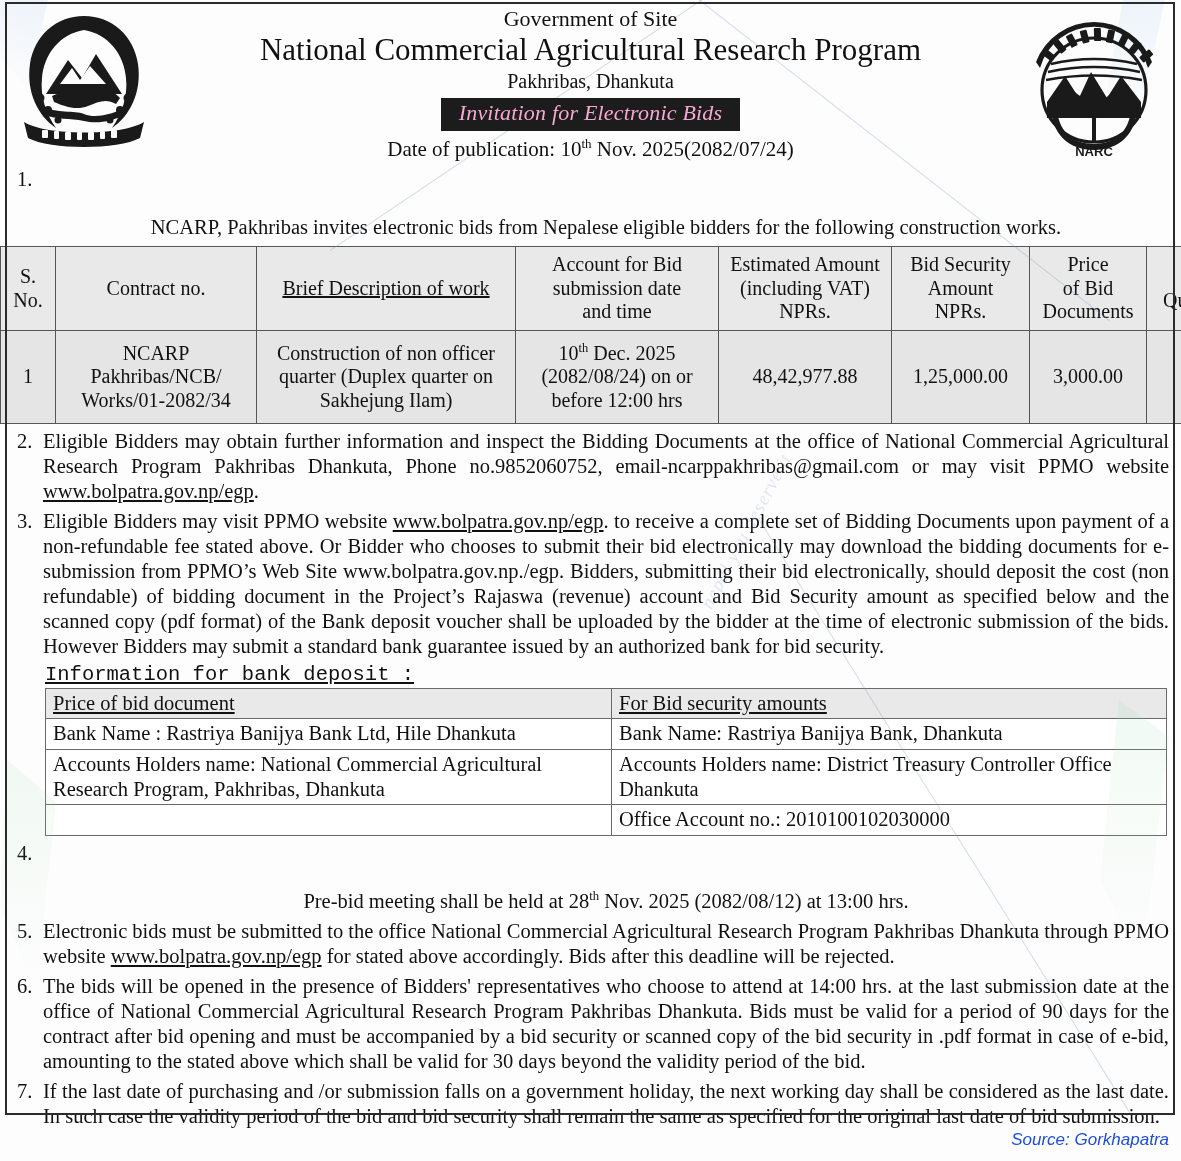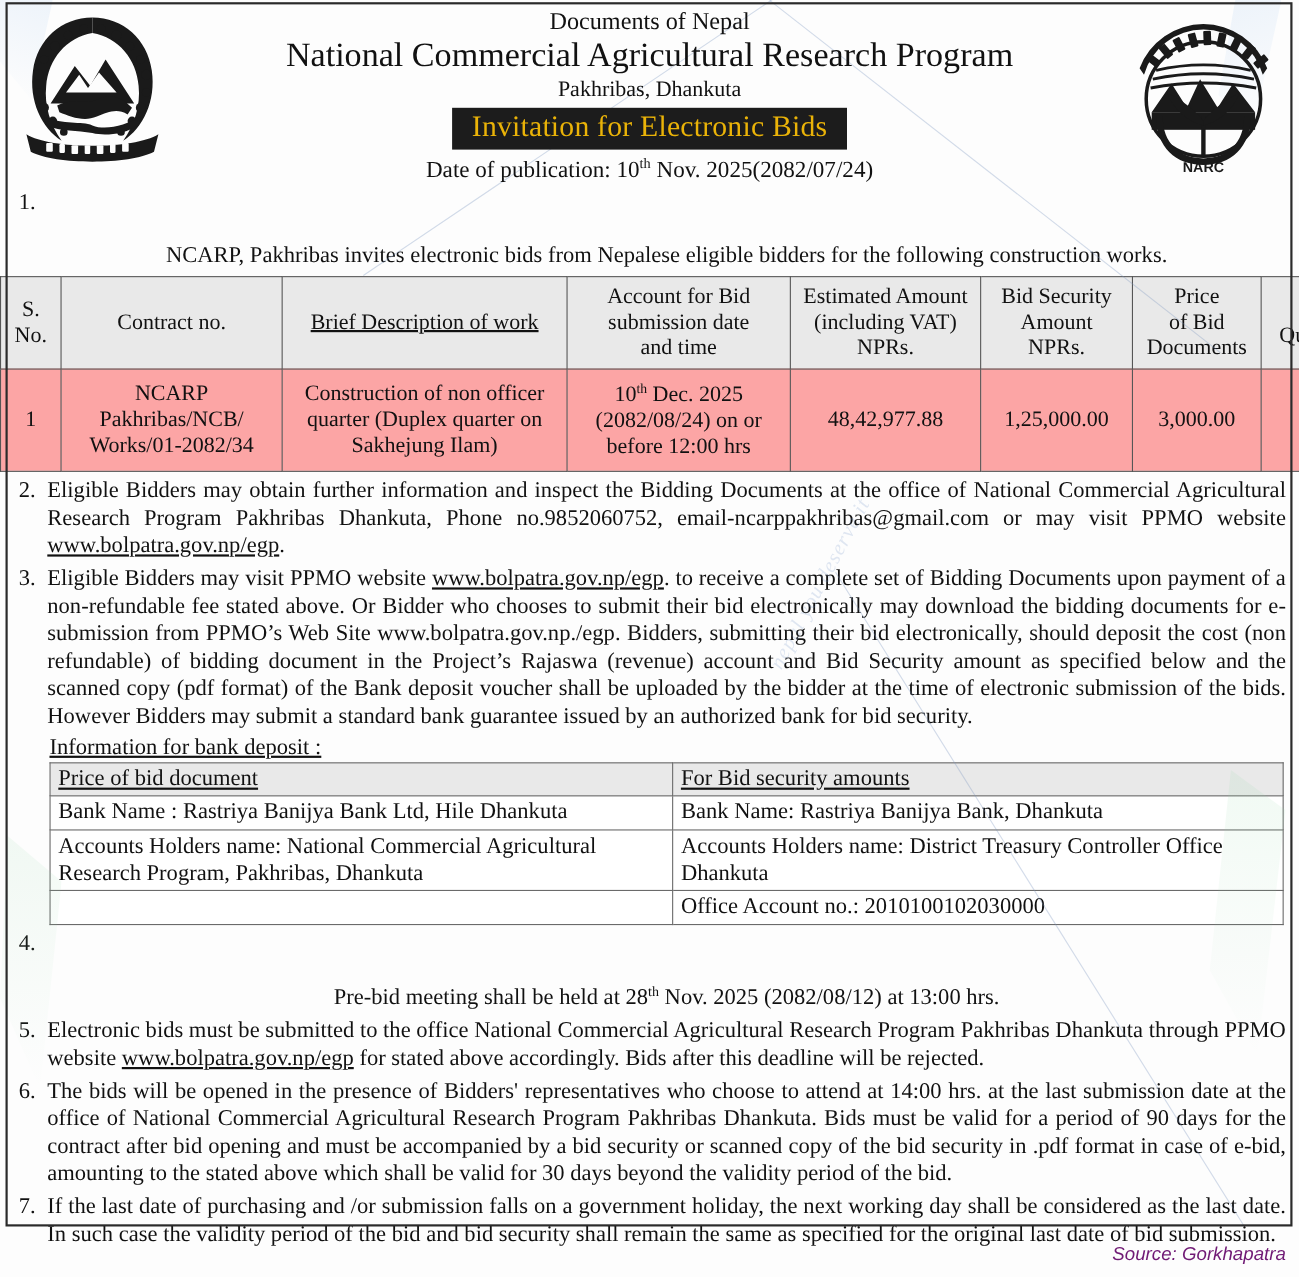--- a/index.html
+++ b/index.html
@@ -83,24 +83,25 @@
   .logo-left { left: 16px; }
   .logo-right { right: 14px; }
   .hd-l1 { font-size: 22px; line-height: 1.15; }
   .hd-l2 { font-size: 27px; line-height: 1.2; }
   .hd-l3 { font-size: 31px; line-height: 1.22; }
   .hd-l4 { font-size: 20px; line-height: 1.2; }
   .banner-wrap { margin-top: 5px; }
   .banner {
     display: inline-block;
     background: #1c1c1c;
-    color: #eab308;
-    font-size: 27px;
+    color: #f9a8d4;
+    font-size: 22px;
     padding: 2px 18px 5px 18px;
     letter-spacing: .2px;
+    font-style: italic;
   }
   .pubdate { font-size: 21px; margin-top: 5px; }
 
   
   .clause {
     display: flex;
     align-items: flex-start;
     margin: 5px 12px 0 13px;
     font-size: 20.5px;
     line-height: 1.22;
@@ -135,21 +136,21 @@
     font-size: 20px;
     line-height: 1.18;
     padding: 3px 4px;
   }
   table.bids th {
     background: #e9e9e9;
     font-weight: normal;
     padding-top: 6px;
     padding-bottom: 6px;
   }
-  table.bids td { height: 86px; background:#fca5a5; }
+  table.bids td { height: 86px; background:#e5e5e5; }
   th.c-sno   { width: 46px; }
   th.c-cno   { width: 192px; }
   th.c-desc  { width: 250px; text-decoration: underline; }
   th.c-dead  { width: 194px; }
   th.c-est   { width: 164px; }
   th.c-sec   { width: 129px; }
   th.c-price { width: 108px; }
   th.c-bq    { width: 104px; font-size:19px;}
 
   
@@ -169,30 +170,31 @@
     background: #fff;
   }
   table.bank td.hdr { background: #e9e9e9; }
   table.bank td.colA { width: 551px; }
   .bank-head-label { text-decoration: underline; }
 
   .infolabel {
     margin: 4px 0 0 45px;
     font-size: 20.5px;
     text-decoration: underline;
+    font-family: Liberation Mono, monospace;
   }
 
   .source {
     position: absolute;
     right: 12px;
     top: 1130px;
     font-size: 17px;
     font-style: italic;
     font-family: "Liberation Sans", sans-serif;
-    color: #701a75;
+    color: #1d4ed8;
   }
 </style>
 </head>
 <body>
 
 <div id="page">
 
   <div class="wm wm-blue1"></div>
   <div class="wm wm-blue2"></div>
   <div class="wm wm-green"></div>
@@ -294,21 +296,21 @@
           <path d="M73 104 C56 100 44 86 40 74 C52 80 66 90 73 100 Z"></path>
           <path d="M73 104 C90 100 102 86 106 74 C94 80 80 90 73 100 Z"></path>
 
           <path d="M30 96 C30 124 48 140 73 140 C98 140 116 124 116 96 L110 96 C110 120 95 134 73 134 C51 134 36 120 36 96 Z"></path>
 
           <text x="73" y="146" text-anchor="middle" font-family="Liberation Sans, sans-serif" font-size="13" font-weight="bold" fill="#1a1a1a">NARC</text>
         </g>
       </svg>
     </div>
 
-    <div class="hd-l1">Documents of Nepal</div>
+    <div class="hd-l1">Government of Site</div>
     <div class="hd-l3">National Commercial Agricultural Research Program</div>
     <div class="hd-l4">Pakhribas, Dhankuta</div>
 
     <div class="banner-wrap">
       <span class="banner">Invitation for Electronic Bids</span>
     </div>
 
     <div class="pubdate">
       <span>Date of publication: 10</span><sup>th</sup><span> Nov. 2025(2082/07/24)</span>
     </div>

